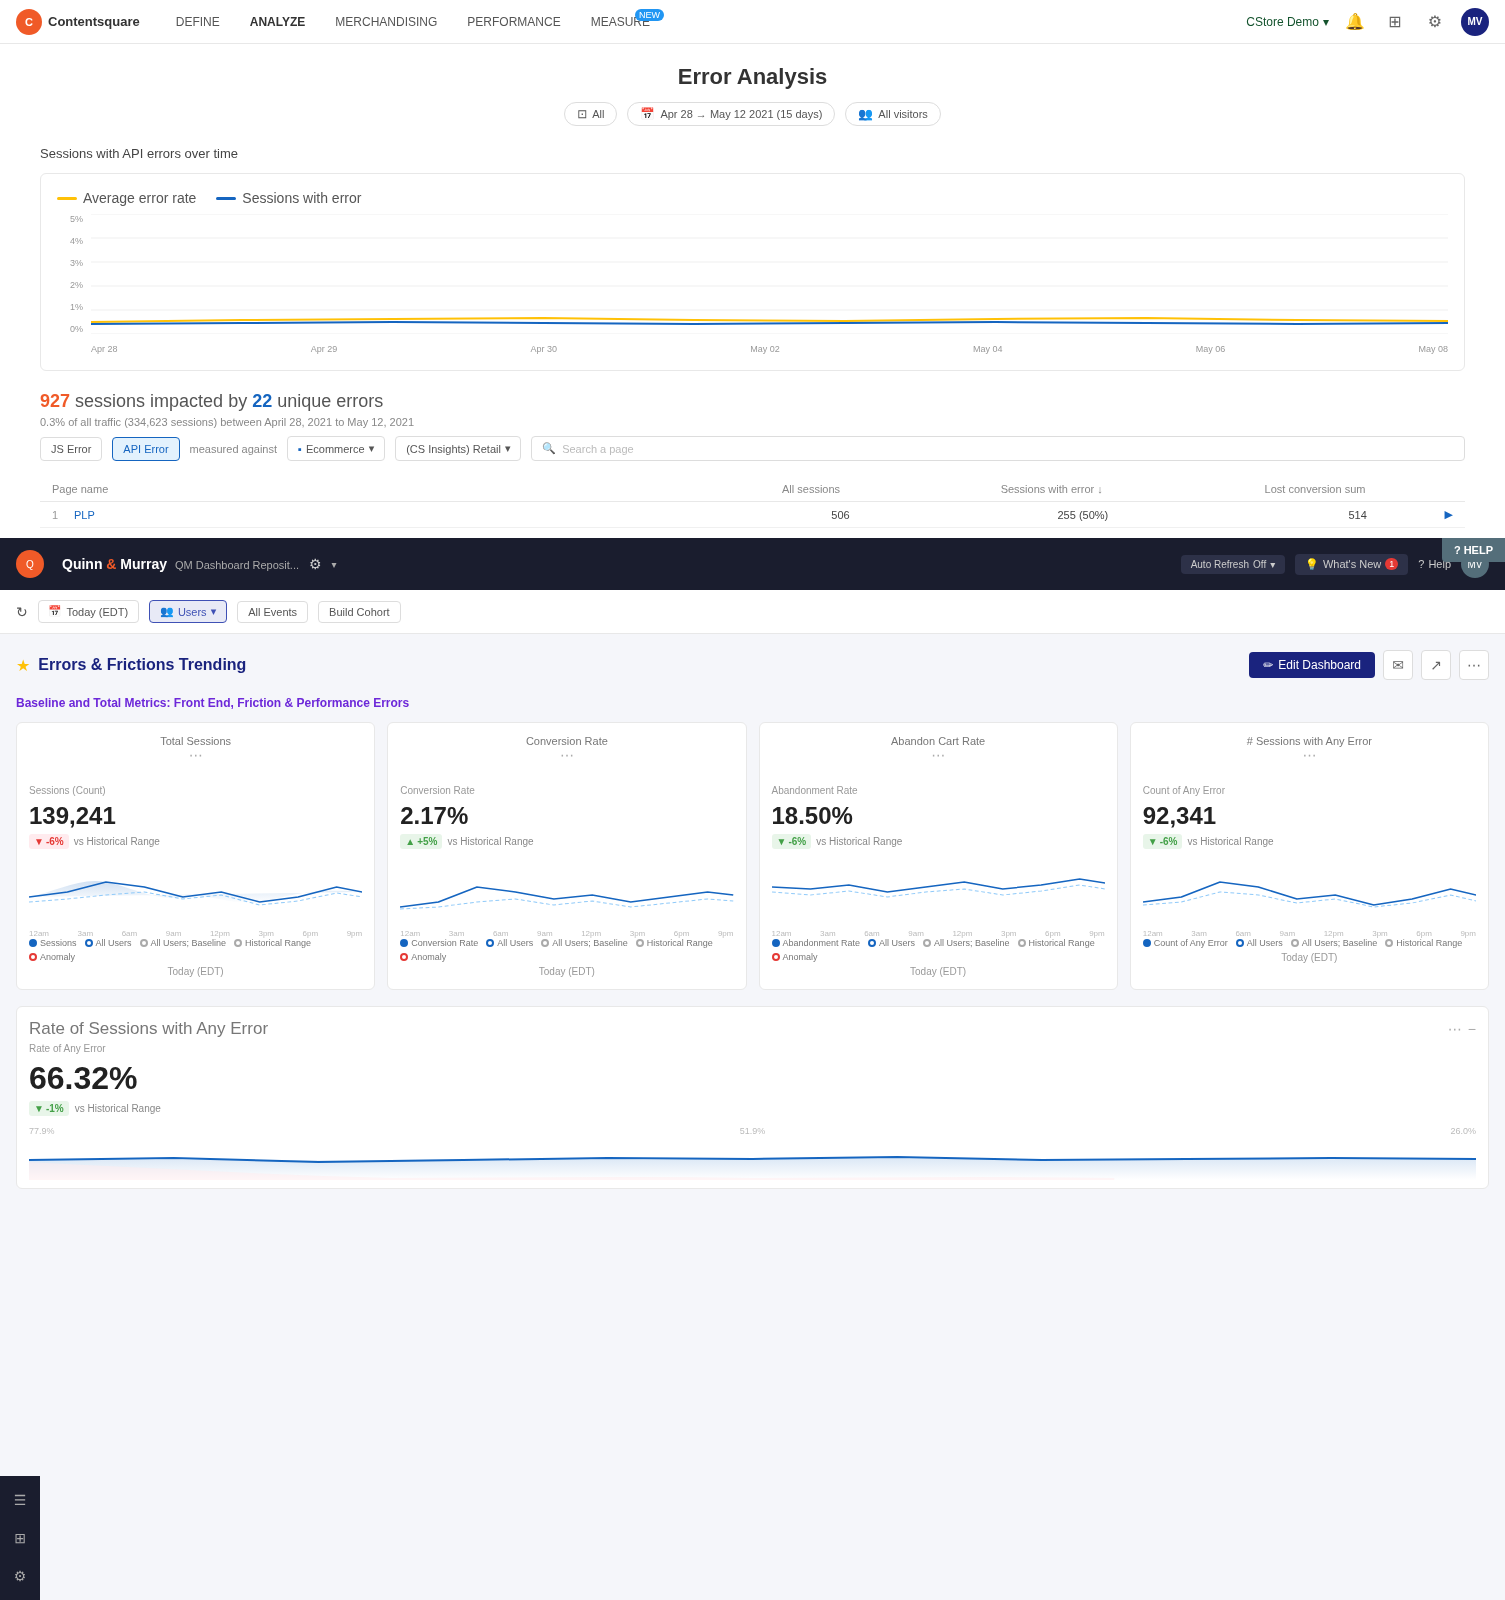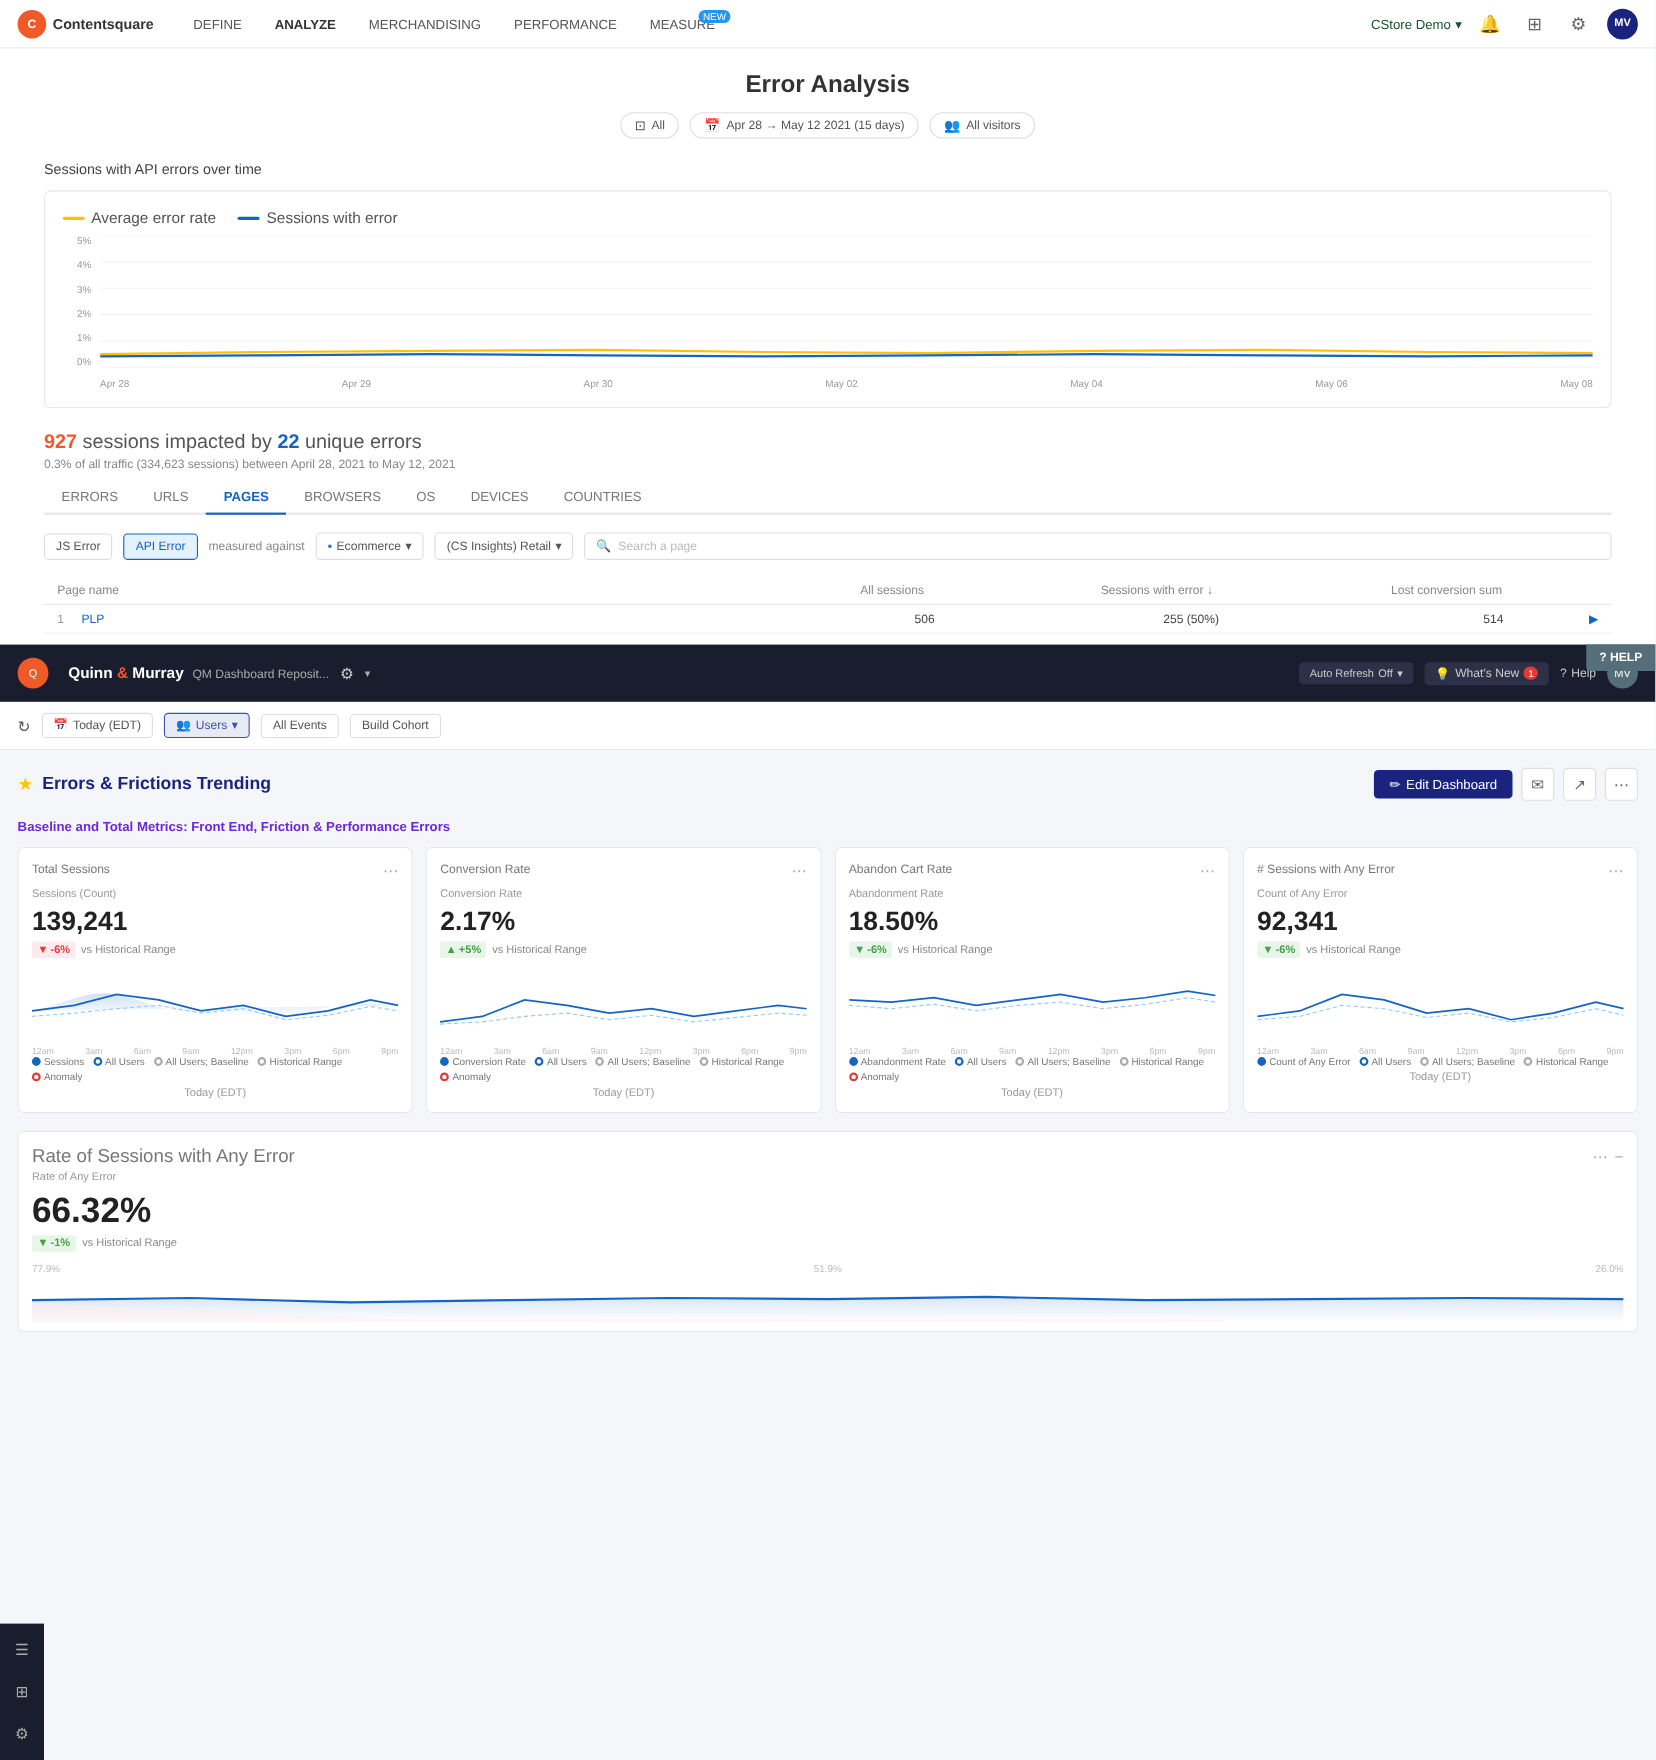--- a/index.html
+++ b/index.html
@@ -478,21 +478,22 @@
     .metric-card {
       background: white;
       border: 1px solid #e8e8e8;
       border-radius: 6px;
       padding: 12px;
     }
     .metric-card-header {
       display: flex;
       align-items: center;
       justify-content: space-between;
-      margin-bottom: 8px;
+      margin-bottom: 22px;
+      flex-direction: column;
     }
     .metric-card-title {
       font-size: 11px;
       color: #777;
       font-weight: 500;
     }
     .more-btn { color: #aaa; font-size: 14px; cursor: pointer; }
     .metric-sub { font-size: 10px; color: #999; margin-bottom: 6px; }
     .metric-value {
       font-size: 24px;
@@ -717,29 +718,20 @@
   <div class="stats-headline">
     <div class="stats-headline-text">
       <span class="highlight-orange">927</span>
       <span>sessions impacted by</span>
       <span class="highlight-blue">22</span>
       <span>unique errors</span>
     </div>
     <div class="stats-sub">0.3% of all traffic (334,623 sessions) between April 28, 2021 to May 12, 2021</div>
   </div>
 
-  <div class="tab-bar">
-    <div class="tab-item">ERRORS</div>
-    <div class="tab-item">URLS</div>
-    <div class="tab-item active">PAGES</div>
-    <div class="tab-item">BROWSERS</div>
-    <div class="tab-item">OS</div>
-    <div class="tab-item">DEVICES</div>
-    <div class="tab-item">COUNTRIES</div>
-  </div>
 
   <div class="filter-row">
     <div class="filter-btn">JS Error</div>
     <div class="filter-btn active-error">API Error</div>
     <span style="font-size:11px;color:#888;">measured against</span>
     <div class="filter-btn">
       <span style="color:#1565c0;font-size:11px;">▪</span>
       <span>Ecommerce</span>
       <span>▾</span>
     </div>

